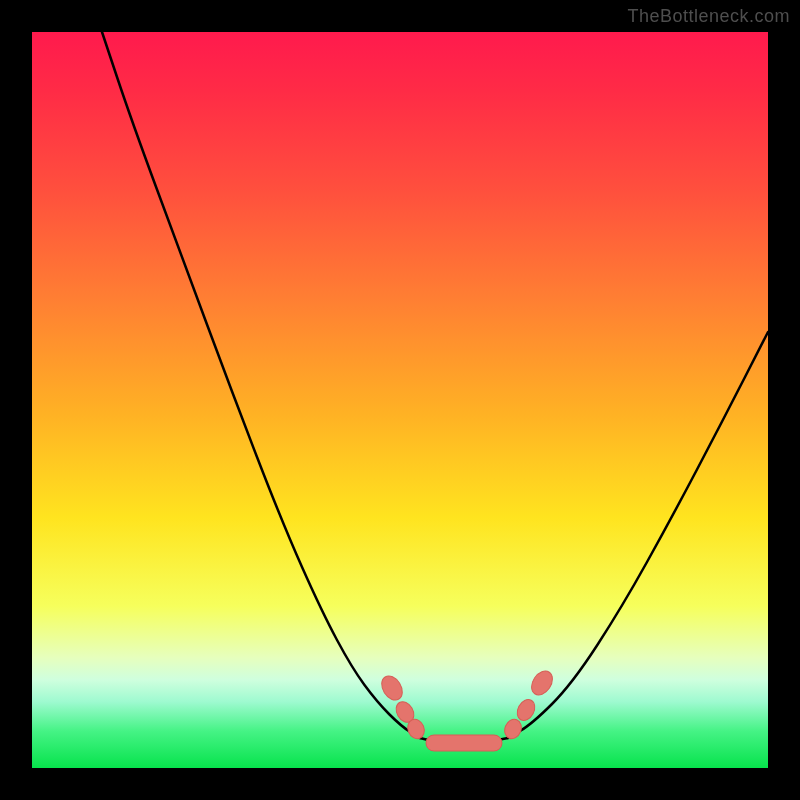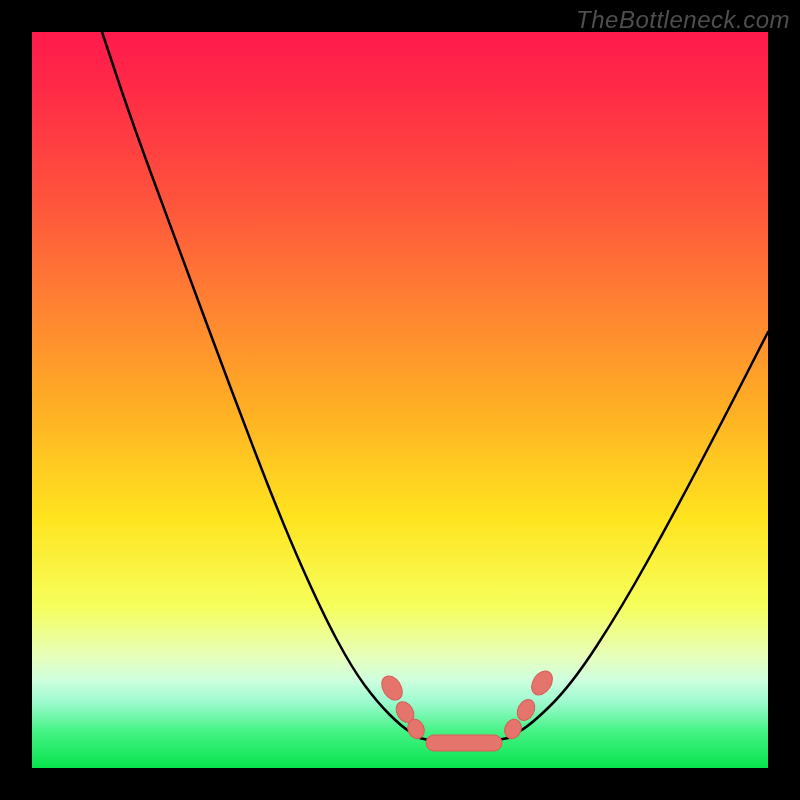--- a/index.html
+++ b/index.html
@@ -38,25 +38,24 @@
       #9efad0 91%,
       #45f385 95%,
       #07e34c 100%
     );
   }
   .watermark {
     position: absolute;
     top: 6px;
     right: 10px;
     color: #4e4e4e;
-    font-size: 24px;
+    font-size: 18px;
     font-weight: 500;
     letter-spacing: 0.5px;
     user-select: none;
-    font-style: italic;
   }
   svg.curves {
     position: absolute;
     left: 0;
     top: 0;
     width: 736px;
     height: 736px;
     overflow: visible;
   }
   .curve {

